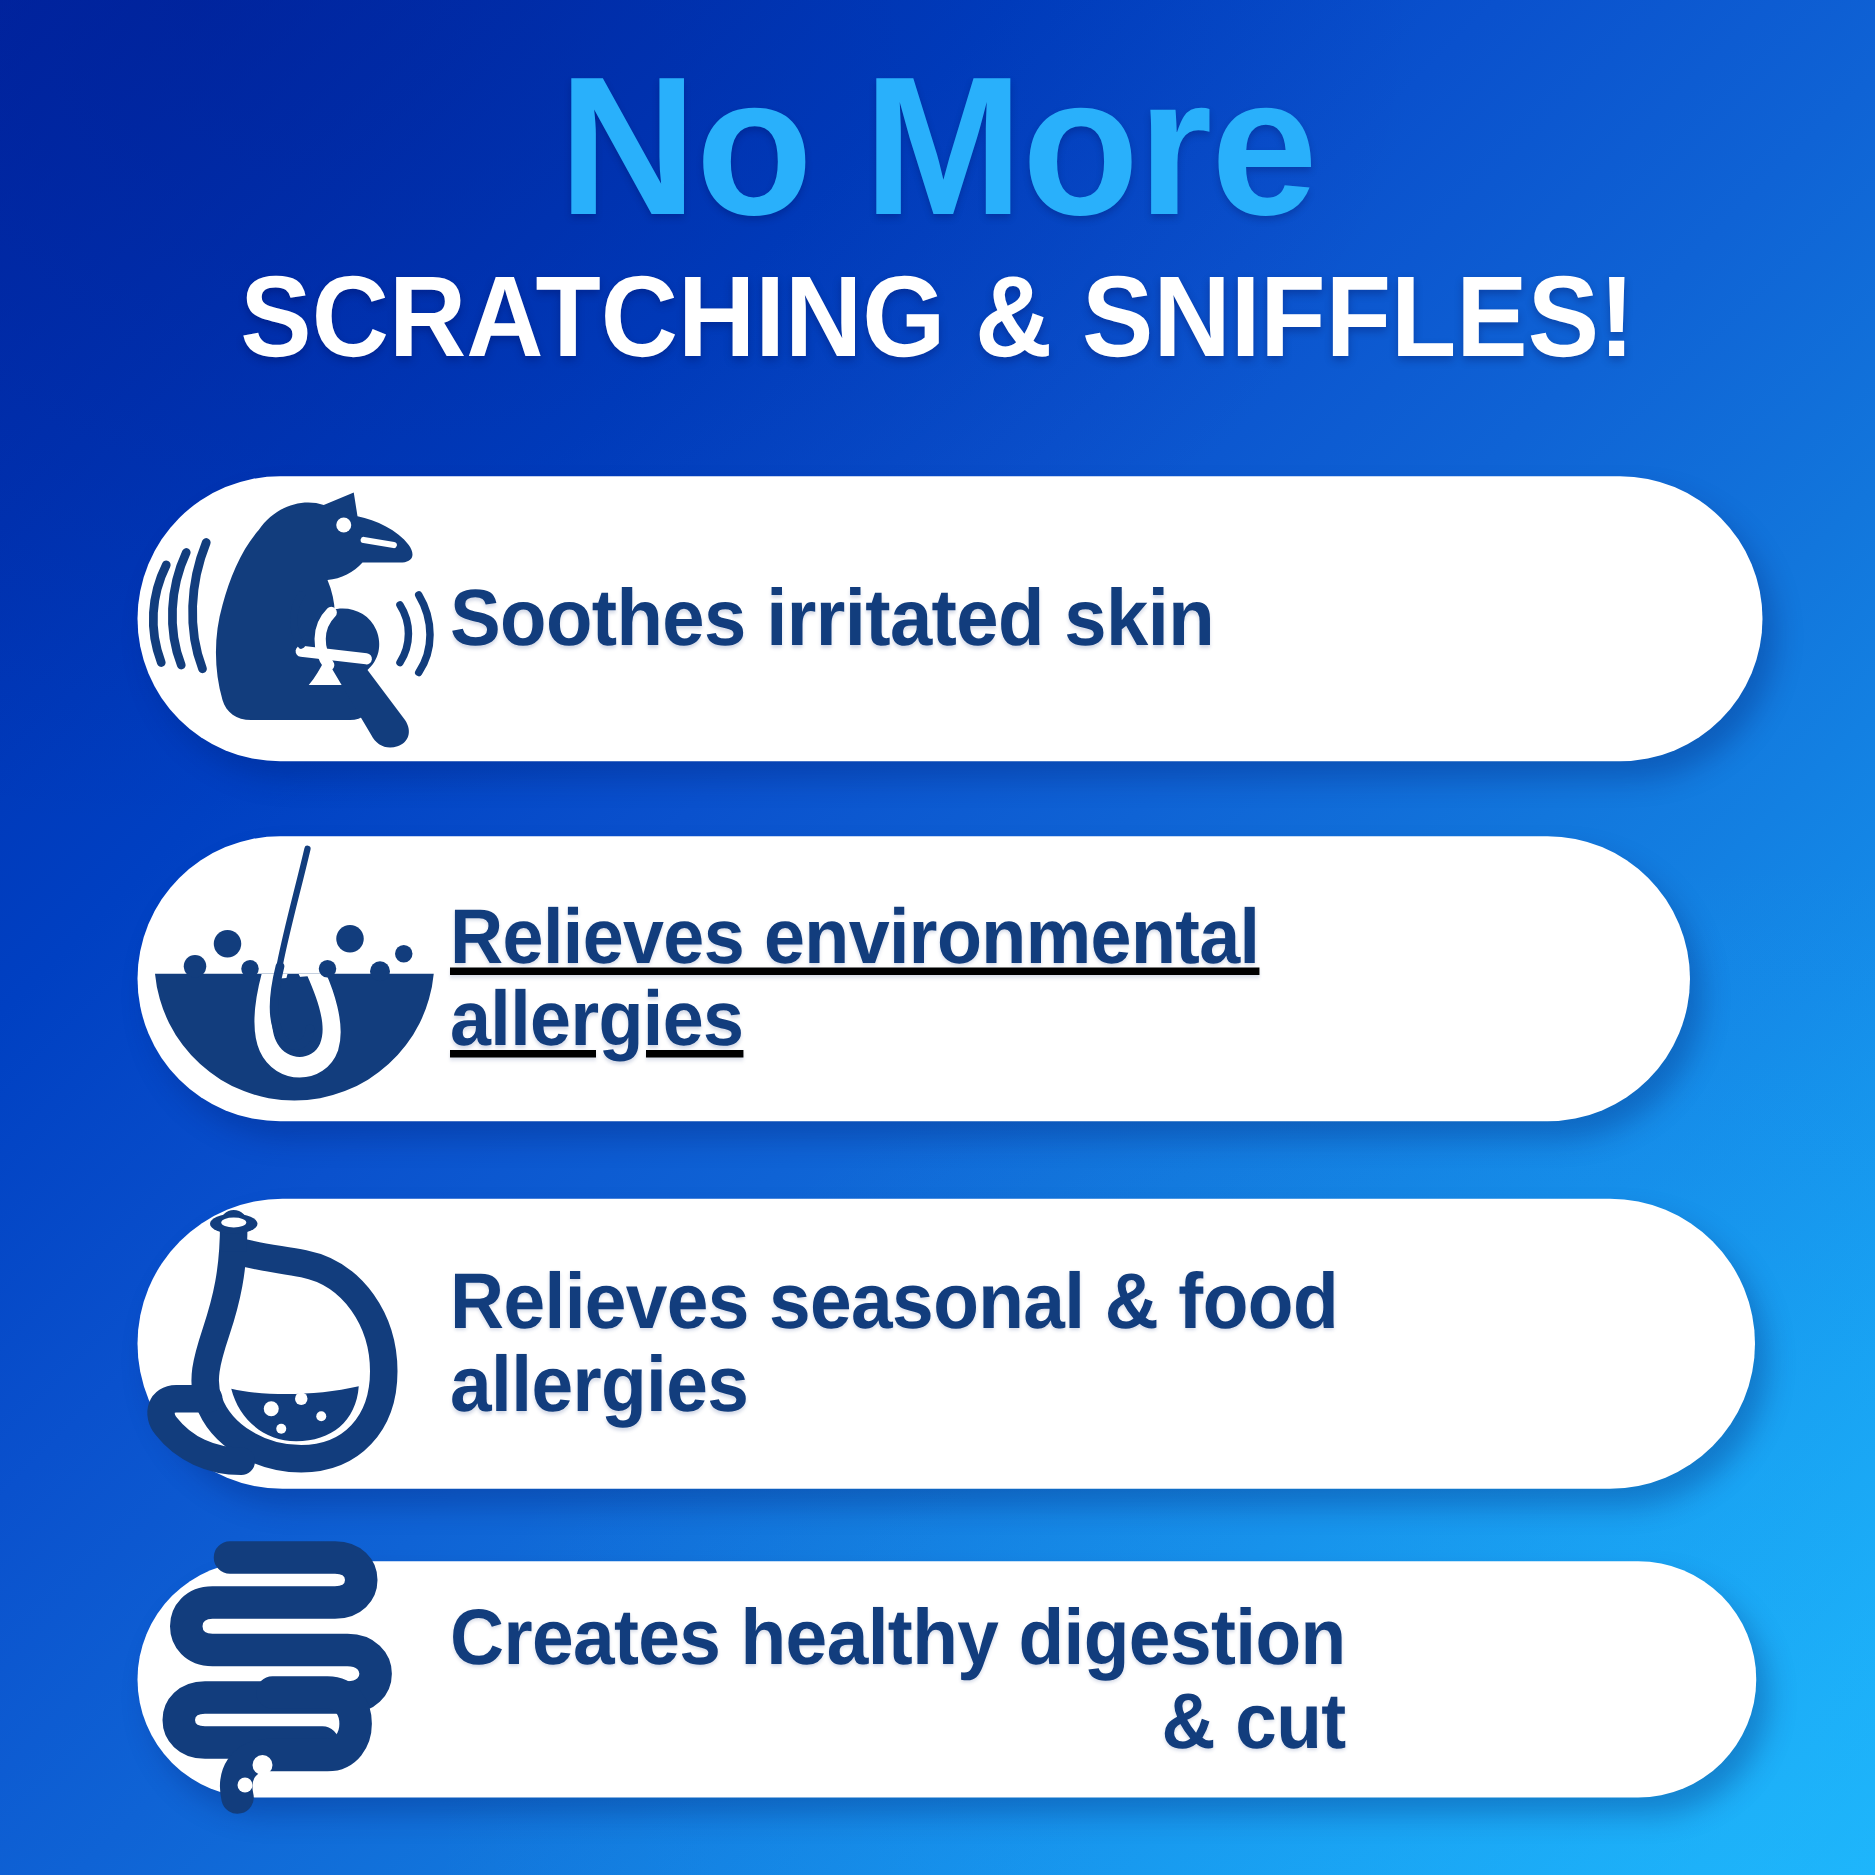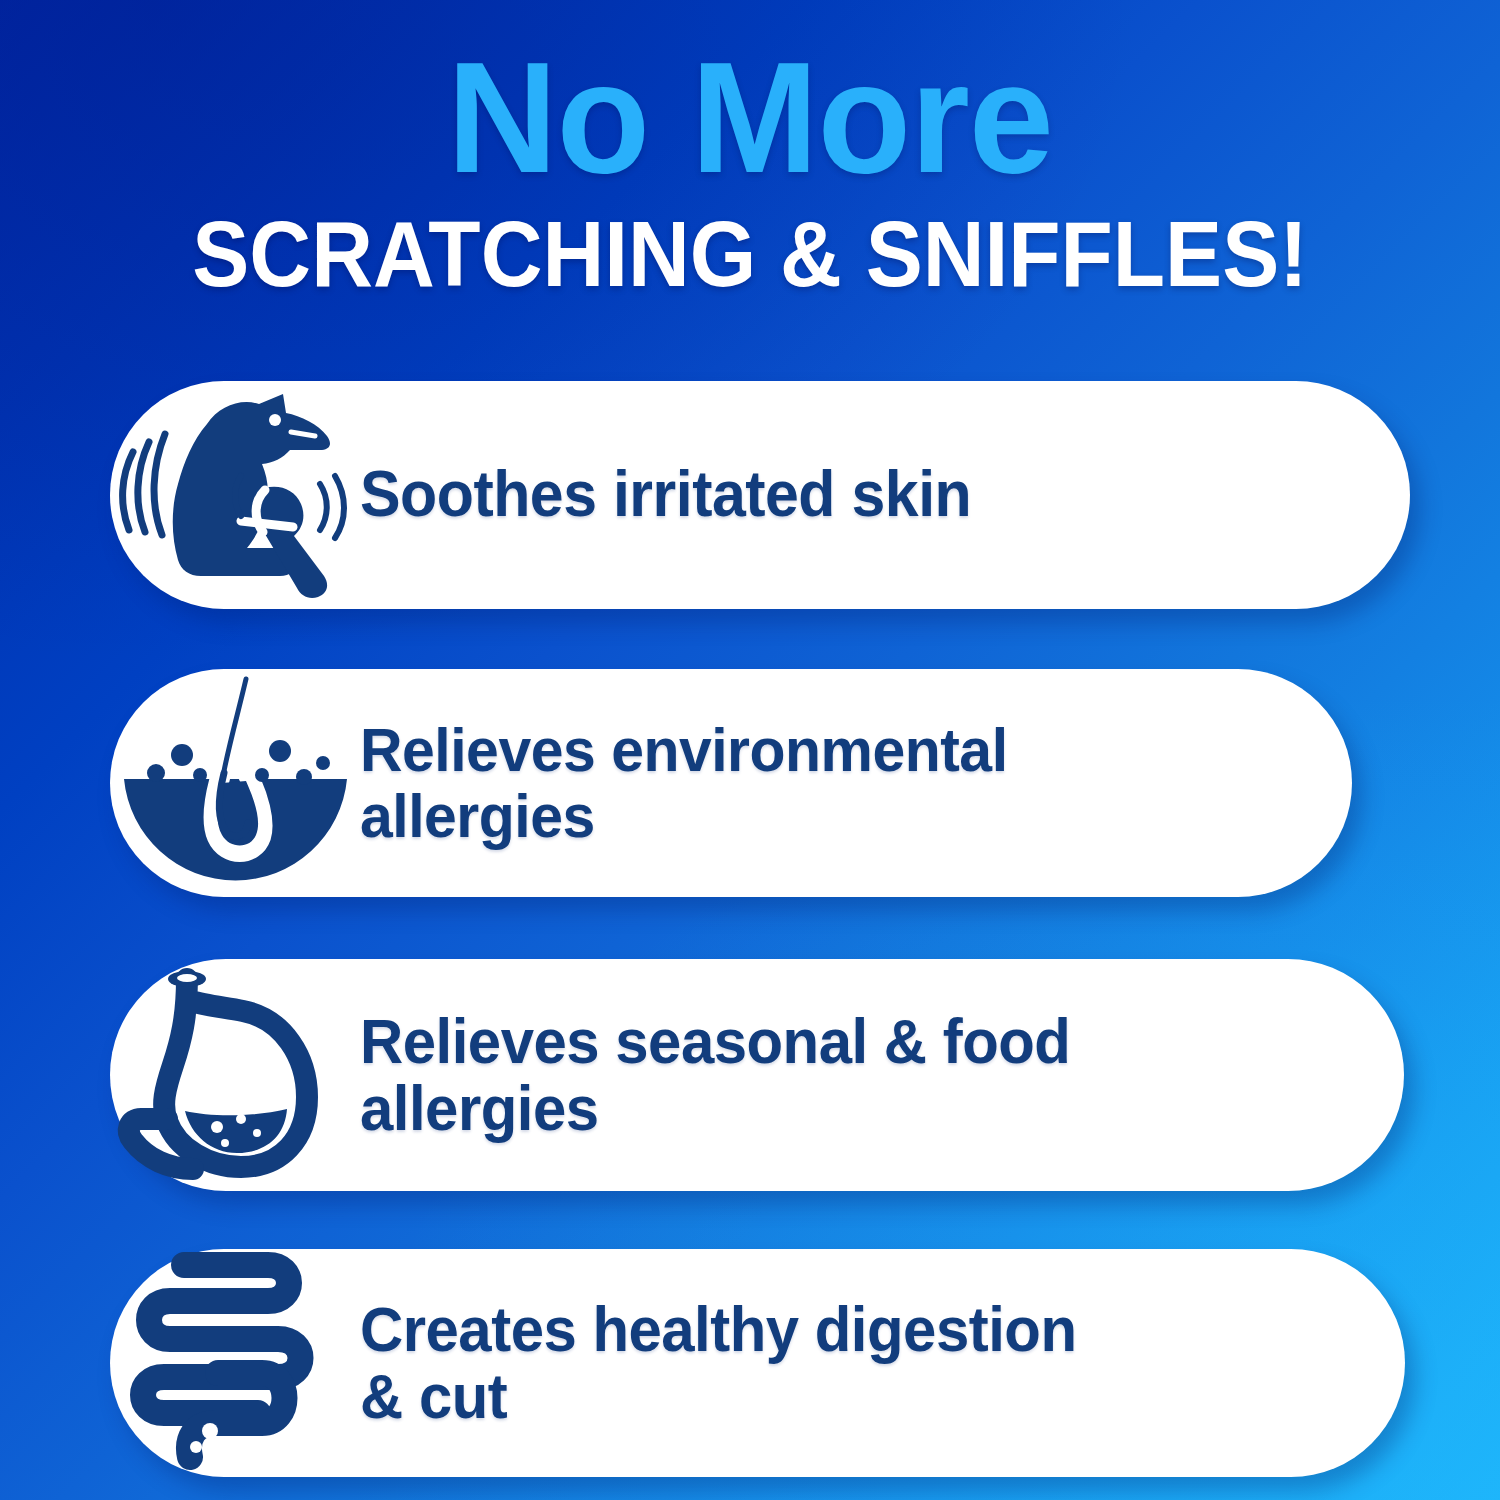--- a/index.html
+++ b/index.html
@@ -93,23 +93,23 @@
   .card {
     position: relative;
     background: #ffffff;
     border-radius: 130px;
     display: flex;
     align-items: center;
     box-shadow: 10px 14px 22px rgba(0, 30, 110, 0.30);
   }
 
   .card-1 { margin: 13px 90px 0 110px;  height: 228px; }
-  .card-2 { margin: 60px 148px 0 110px; height: 228px; }
+  .card-2 { margin: 60px 148px 0 110px; height: 228px; text-decoration: underline; }
   .card-3 { margin: 62px 96px 16px 110px;  height: 232px; }
-  .card-4 { margin: 58px 95px 0 110px;  height: 228px; }
+  .card-4 { margin: 58px 95px 0 110px;  height: 189px; text-align: right; }
 
   .icon-slot {
     position: relative;
     width: 250px;
     min-width: 250px;
     height: 100%;
     display: flex;
     align-items: center;
     justify-content: center;
   }

